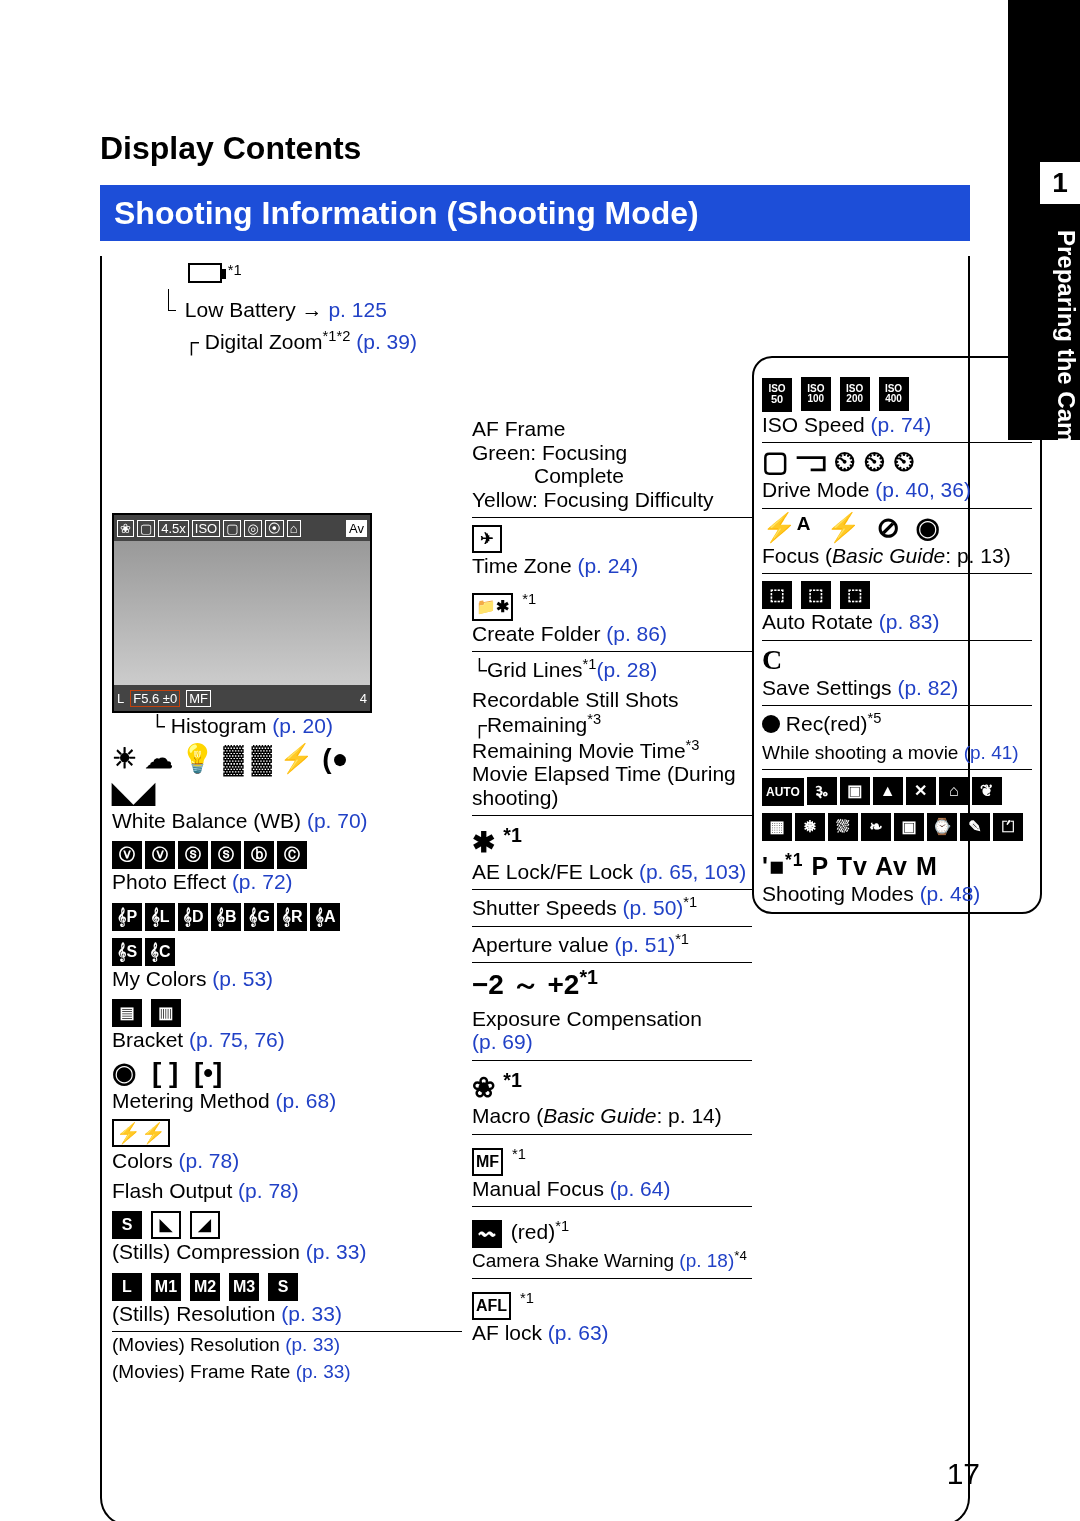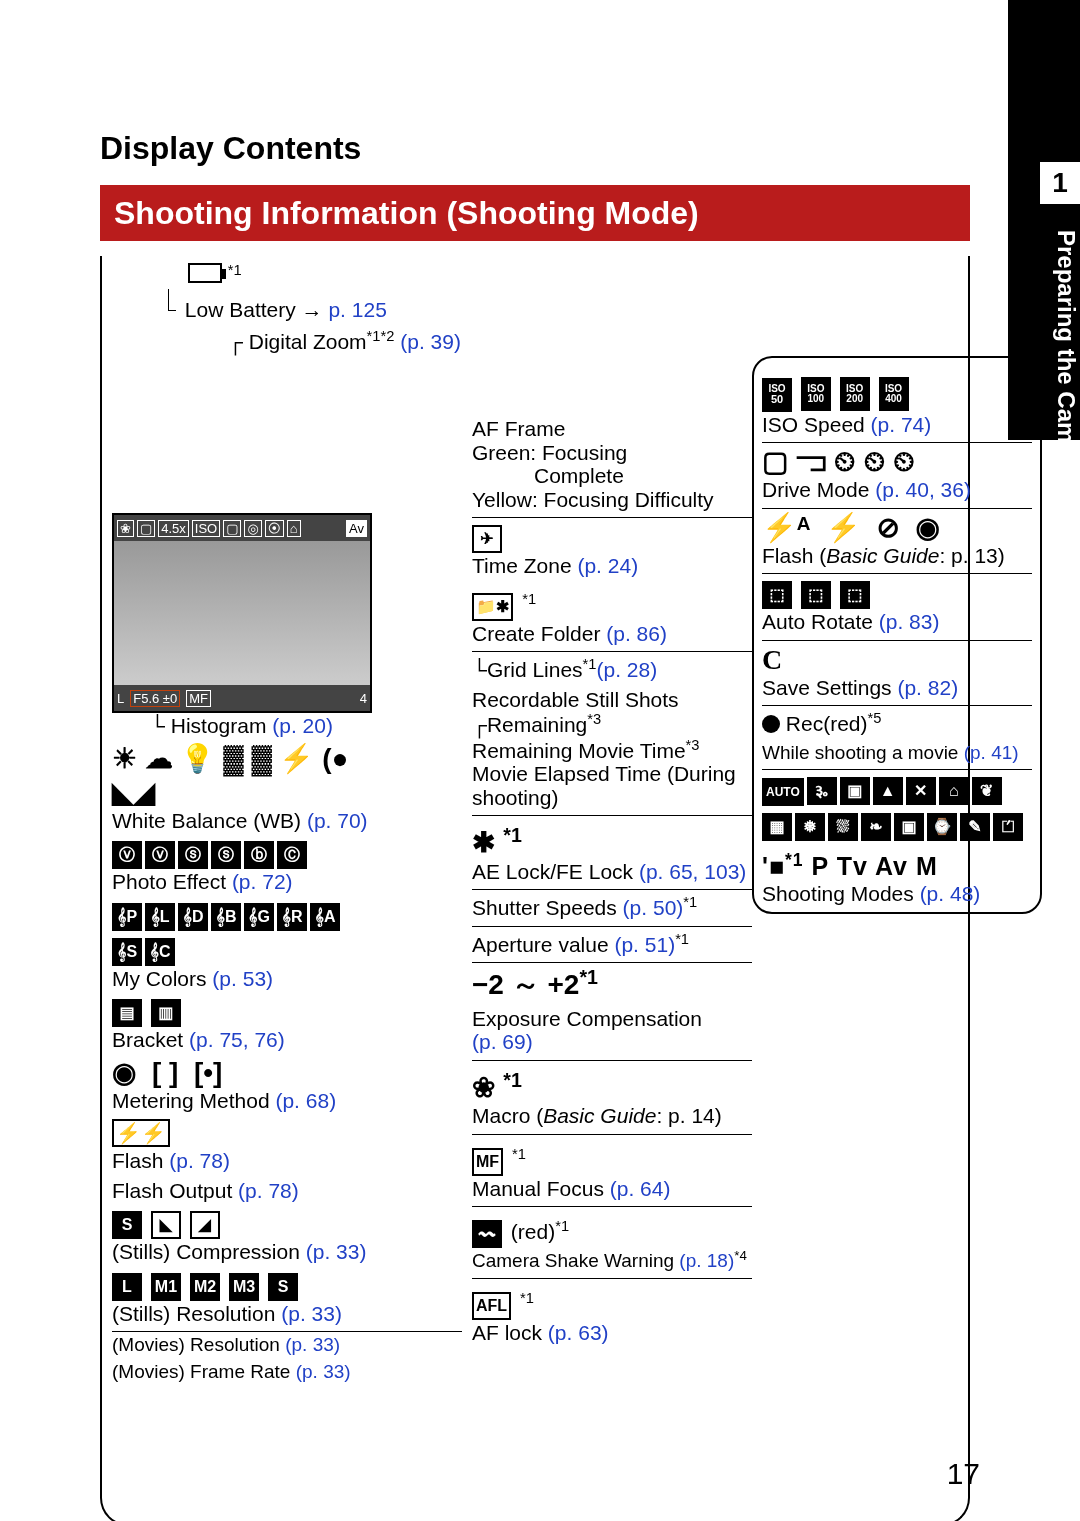--- a/index.html
+++ b/index.html
@@ -33,21 +33,21 @@
     white-space: nowrap;
   }
   .page-title {
     position: absolute;
     left: 100px; top: 130px;
     font-weight: bold; font-size: 32px; text-align: center;
   }
   .subtitle-bar {
     position: absolute;
     left: 100px; top: 185px; width: 870px; height: 56px;
-    background: #b91c1c; color: #fff;
+    background: #1d4ed8; color: #fff;
     font-size: 32px; font-weight: bold;
     display: flex; align-items: center; padding-left: 14px;
   }
   .diagram {
     position: absolute;
     left: 100px; top: 256px; width: 870px; height: 1270px;
     border: 2px solid #000;
     border-top: none;
     border-radius: 0 0 28px 28px;
     padding: 8px 10px 0 10px;
@@ -114,21 +114,21 @@
     <div style="margin-left:76px;">
       <span class="batt-icon"></span>
       <span class="sup">*1</span>
     </div>
     <div class="entry" style="margin-left:56px;">
       <span style="border-left:1px solid #000;border-bottom:1px solid #000;display:inline-block;width:8px;height:22px;vertical-align:6px;margin-right:3px;"></span>
       <span>Low Battery →</span>
       <span class="link">p. 125</span>
     </div>
 
-    <div class="entry" style="margin-left:116px;">
+    <div class="entry" style="margin-left:72px;">
       ┌ <span>Digital Zoom</span><span class="sup">*1*2</span>
       <span class="link">(p. 39)</span>
     </div>
 
     <div class="screenshot">
       <div class="toprow">
           <span>❀</span>
           <span>▢</span>
           <span>4.5x</span>
           <span>ISO</span>
@@ -167,21 +167,21 @@
 
     <div class="iconrow">
       <span class="iconbox inv">▤</span> <span class="iconbox inv">▥</span>
     </div>
     <div class="entry"><span>Bracket</span> <span class="link">(p. 75, 76)</span></div>
 
     <div class="iconrow big-sym">◉&nbsp;&nbsp;[ ]&nbsp;&nbsp;[•]</div>
     <div class="entry"><span>Metering Method</span> <span class="link">(p. 68)</span></div>
 
     <div class="iconrow"><span class="iconbox" style="font-size:20px;">⚡⚡</span></div>
-    <div class="entry"><span>Flash</span> <span class="link">(p. 78)</span></div>
+    <div class="entry"><span>Colors</span> <span class="link">(p. 78)</span></div>
     <div class="entry"><span>Flash Output</span> <span class="link">(p. 78)</span></div>
 
     <div class="iconrow">
       <span class="iconbox inv">S</span> <span class="iconbox">◣</span> <span class="iconbox">◢</span>
     </div>
     <div class="entry"><span>(Stills) Compression</span> <span class="link">(p. 33)</span></div>
 
     <div class="iconrow">
       <span class="iconbox inv">L</span> <span class="iconbox inv">M1</span> <span class="iconbox inv">M2</span> <span class="iconbox inv">M3</span> <span class="iconbox inv">S</span>
     </div>
@@ -241,21 +241,21 @@
       <span class="iconbox inv" style="flex-direction:column;height:34px;font-size:10px;line-height:1;">ISO<br><span>100</span></span>
       <span class="iconbox inv" style="flex-direction:column;height:34px;font-size:10px;line-height:1;">ISO<br><span>200</span></span>
       <span class="iconbox inv" style="flex-direction:column;height:34px;font-size:10px;line-height:1;">ISO<br><span>400</span></span>
     </div>
     <div class="entry"><span>ISO Speed</span> <span class="link">(p. 74)</span></div>
     <div class="mid-divider"></div>
     <div class="iconrow big-sym">▢ ⫎ ⏲ ⏲ ⏲</div>
     <div class="entry"><span>Drive Mode</span> <span class="link">(p. 40, 36)</span></div>
     <div class="mid-divider"></div>
     <div class="iconrow big-sym">⚡ᴬ&nbsp; ⚡&nbsp;&nbsp;⊘&nbsp;&nbsp;◉</div>
-    <div class="entry"><span>Flash (</span><i>Basic Guide</i><span>: p. 13)</span></div>
+    <div class="entry"><span>Focus (</span><i>Basic Guide</i><span>: p. 13)</span></div>
     <div class="mid-divider"></div>
     <div class="iconrow"><span class="iconbox inv">⬚</span> <span class="iconbox inv">⬚</span> <span class="iconbox inv">⬚</span></div>
     <div class="entry"><span>Auto Rotate</span> <span class="link">(p. 83)</span></div>
     <div class="mid-divider"></div>
     <div class="iconrow big-sym" style="font-family:Georgia,serif;font-weight:bold;">C</div>
     <div class="entry"><span>Save Settings</span> <span class="link">(p. 82)</span></div>
     <div class="mid-divider"></div>
     <div class="entry"><span class="rec-dot"></span> <span>Rec(red)</span><span class="sup">*5</span></div>
     <div class="entry small"><span>While shooting a movie</span> <span class="link">(p. 41)</span></div>
     <div class="mid-divider"></div>

